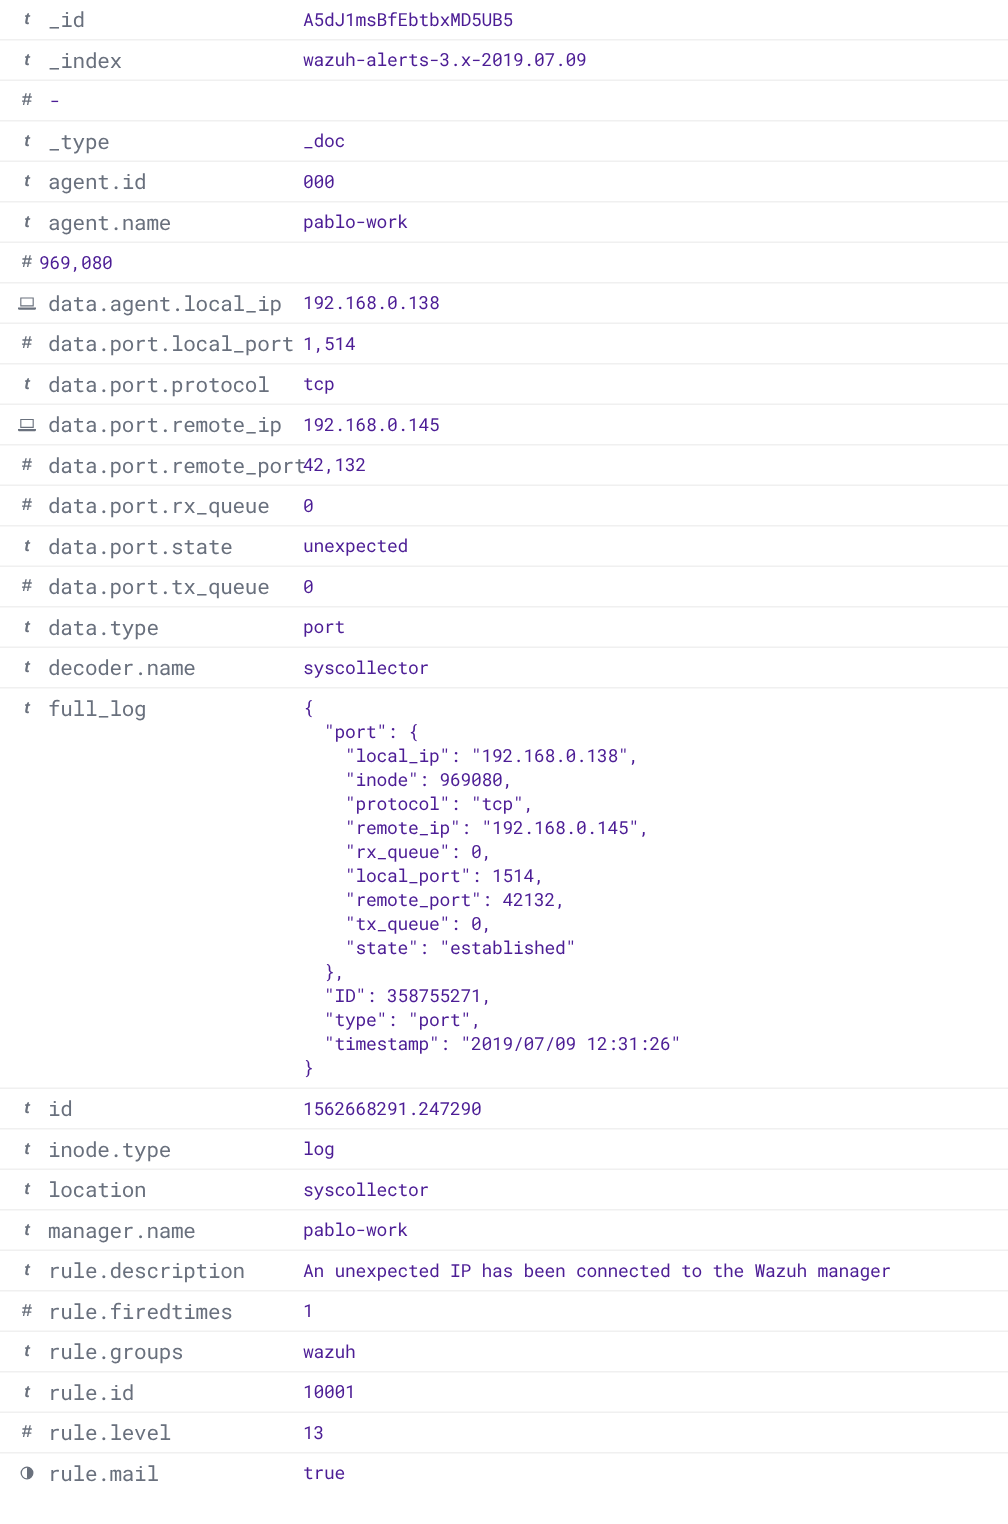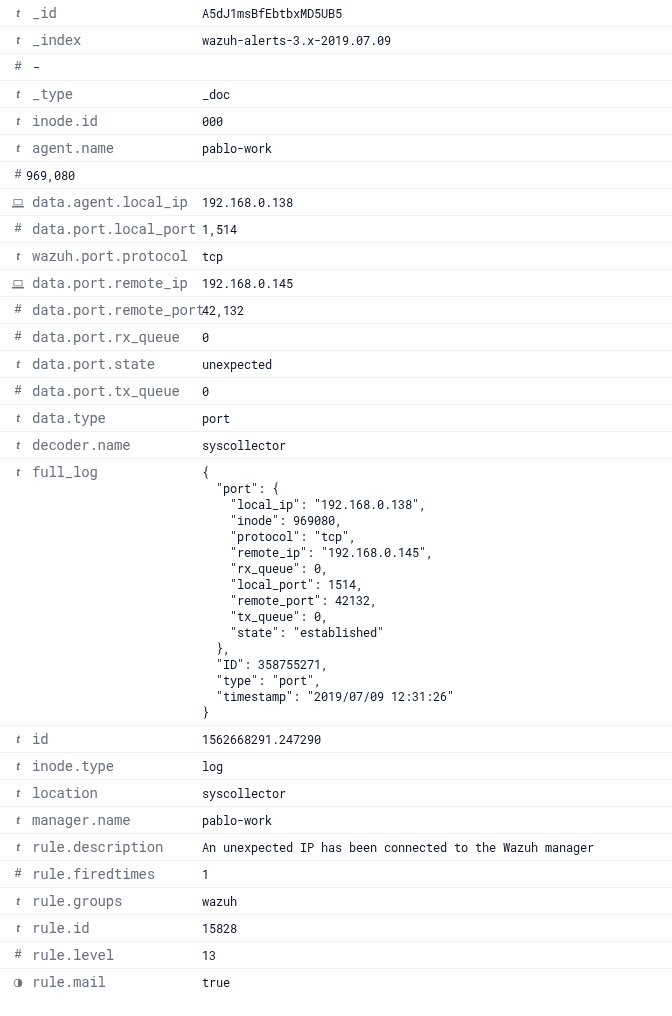--- a/index.html
+++ b/index.html
@@ -54,21 +54,21 @@
       flex-shrink: 0;
       padding-left: 6px;
       color: #69707d;
       font-family: "Roboto Mono", Consolas, Menlo, "Courier New", monospace;
       font-size: 14px;
       line-height: 16px;
       letter-spacing: -0.2px;
     }
     .field-value {
       flex-grow: 1;
-      color: #0f172a;
+      color: #4c1d95;
       font-family: "Roboto Mono", Consolas, Menlo, "Courier New", monospace;
       font-size: 12px;
       line-height: 16px;
       white-space: pre-wrap;
       word-break: break-word;
       letter-spacing: -0.2px;
     }
   </style>
 </head>
 <body>
@@ -88,21 +88,21 @@
       <span class="field-icon hash">#</span>
       <div class="field-value"> -</div>
     </div>
     <div class="field-row">
       <span class="field-icon" style="font-style: italic;">t</span>
       <div class="field-name">_type</div>
       <div class="field-value">_doc</div>
     </div>
     <div class="field-row">
       <span class="field-icon" style="font-style: italic;">t</span>
-      <div class="field-name">inode.id</div>
+      <div class="field-name">agent.id</div>
       <div class="field-value">000</div>
     </div>
     <div class="field-row">
       <span class="field-icon" style="font-style: italic;">t</span>
       <div class="field-name">agent.name</div>
       <div class="field-value">pablo-work</div>
     </div>
     <div class="field-row">
       <span class="field-icon hash">#</span>
       <div class="field-value">969,080</div>
@@ -114,21 +114,21 @@
       <div class="field-name">data.agent.local_ip</div>
       <div class="field-value">192.168.0.138</div>
     </div>
     <div class="field-row">
       <span class="field-icon hash">#</span>
       <div class="field-name">data.port.local_port</div>
       <div class="field-value">1,514</div>
     </div>
     <div class="field-row">
       <span class="field-icon" style="font-style: italic;">t</span>
-      <div class="field-name">wazuh.port.protocol</div>
+      <div class="field-name">data.port.protocol</div>
       <div class="field-value">tcp</div>
     </div>
     <div class="field-row">
       <span class="field-icon laptop"><svg viewBox="0 0 16 16" fill="#6a717d">
           <path d="M2 3h12v8H2V3zm-2 9h16v1.2c0 .4-.4.8-.8.8H.8c-.4 0-.8-.4-.8-.8V12zm3-8v6h10V4H3z"></path>
         </svg></span>
       <div class="field-name">data.port.remote_ip</div>
       <div class="field-value">192.168.0.145</div>
     </div>
     <div class="field-row">
@@ -212,21 +212,21 @@
       <div class="field-value">1</div>
     </div>
     <div class="field-row">
       <span class="field-icon" style="font-style: italic;">t</span>
       <div class="field-name">rule.groups</div>
       <div class="field-value">wazuh</div>
     </div>
     <div class="field-row">
       <span class="field-icon" style="font-style: italic;">t</span>
       <div class="field-name">rule.id</div>
-      <div class="field-value">15828</div>
+      <div class="field-value">10001</div>
     </div>
     <div class="field-row">
       <span class="field-icon hash">#</span>
       <div class="field-name">rule.level</div>
       <div class="field-value">13</div>
     </div>
     <div class="field-row">
       <span class="field-icon contrast"><svg viewBox="0 0 16 16">
           <circle cx="8" cy="8" r="6.2" fill="none" stroke="#6a717d" stroke-width="1.4"></circle>
           <path d="M8 1.8 A6.2 6.2 0 0 1 8 14.2 Z" fill="#6a717d"></path>

